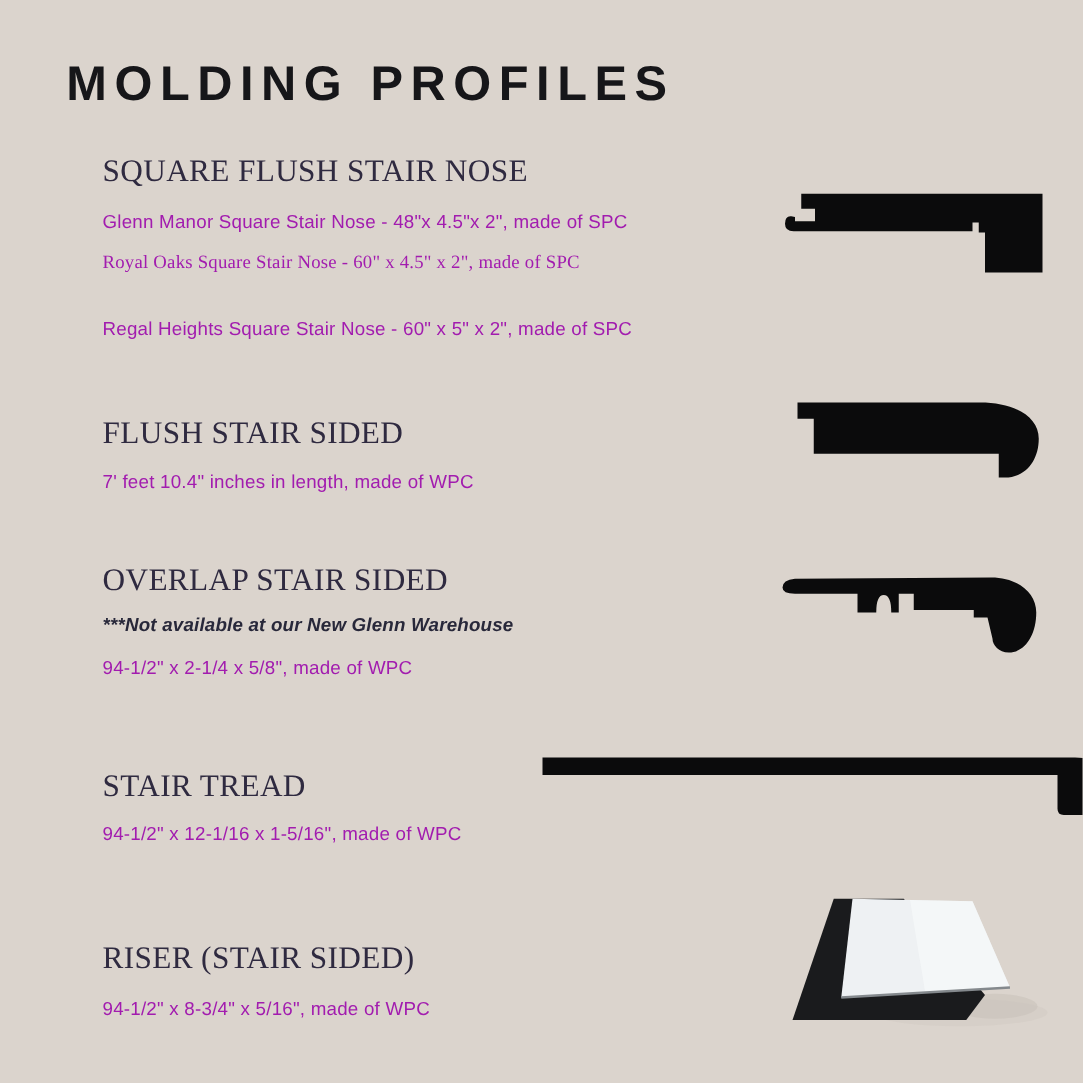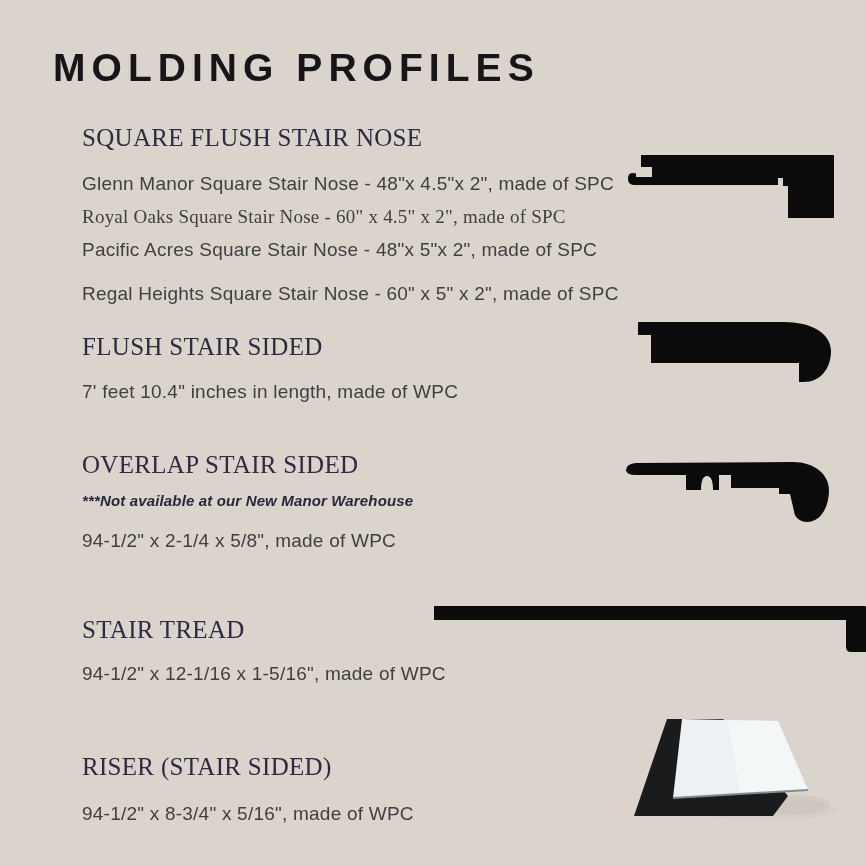--- a/index.html
+++ b/index.html
@@ -21,24 +21,24 @@
     font-size:25px;letter-spacing:0.012em;color:#2f2a40;
     white-space:nowrap;
   }
   #h-square{top:103px;}
   #h-flush{top:312px;}
   #h-overlap{top:430px;}
   #h-tread{top:595px;}
   #h-riser{top:732px;}
   .spec-line{
     left:46px;
-    font-size:19px;letter-spacing:0.012em;color:#404040;
+    font-size:15px;letter-spacing:0.012em;color:#a21caf;
     white-space:nowrap;
   }
-  #p-sq1{top:154px;} #p-sq2{top:187px;font-family:Liberation Serif, serif;} #p-sq3{top:220px;} #p-sq4{top:264px;text-align:right;}
+  #p-sq1{top:154px;} #p-sq2{top:187px;font-family:Liberation Serif, serif;} #p-sq3{top:220px;} #p-sq4{top:240px;text-align:right;}
   #p-flush{top:362px;}
   #note-overlap{
     left:46px;top:477px;
     font-size:15px;font-weight:700;font-style:italic;
     letter-spacing:0.01em;color:#28283a;white-space:nowrap;
   }
   #p-overlap{top:511px;}
   #p-tread{top:644px;}
   #p-riser{top:784px;}
   #profile-square{left:585px;top:148px;}
@@ -51,38 +51,37 @@
 </head>
 <body>
 
 <div id="page">
 
   <h1 id="page-title" class="abs">MOLDING PROFILES</h1>
 
   <h2 id="h-square" class="abs section-heading">SQUARE FLUSH STAIR NOSE</h2>
   <p id="p-sq1" class="abs spec-line">Glenn Manor Square Stair Nose - 48"x 4.5"x 2", made of SPC</p>
   <p id="p-sq2" class="abs spec-line">Royal Oaks Square Stair Nose - 60" x 4.5" x 2", made of SPC</p>
-  <p id="p-sq3" class="abs spec-line">Pacific Acres Square Stair Nose - 48"x 5"x 2", made of SPC</p>
   <p id="p-sq4" class="abs spec-line">Regal Heights Square Stair Nose - 60" x 5" x 2", made of SPC</p>
 
   <svg id="profile-square" class="abs" width="220" height="80" viewBox="0 0 220 80">
     <path fill="#0b0b0c" d="M20,7 H213 V70 H167 V38 H162 V30 H157 V37 H33 L15,37
          Q7,37.5 7,31 Q7,24.5 12,25 L15,25.5 V29 H31 V19 H20 Z"></path>
   </svg>
 
   <h2 id="h-flush" class="abs section-heading">FLUSH STAIR SIDED</h2>
   <p id="p-flush" class="abs spec-line">7' feet 10.4" inches in length, made of WPC</p>
 
   <svg id="profile-flush" class="abs" width="200" height="68" viewBox="0 0 200 68">
     <path fill="#0b0b0c" d="M4,4 H150 C177,4 197,15 197,33 C197,51 186,64 170,64
          L165,64 V45 H17 V17 H4 Z"></path>
   </svg>
 
   <h2 id="h-overlap" class="abs section-heading">OVERLAP STAIR SIDED</h2>
-  <p id="note-overlap" class="abs">***Not available at our New Manor Warehouse</p>
+  <p id="note-overlap" class="abs">***Not available at our New Glenn Warehouse</p>
   <p id="p-overlap" class="abs spec-line">94-1/2" x 2-1/4 x 5/8", made of WPC</p>
 
   <svg id="profile-overlap" class="abs" width="210" height="70" viewBox="0 0 210 70">
     <path fill="#0b0b0c" d="M12,5 L169,4 C190,4 205,16 205,32 C205,50 196,64 183,64
          C175,64 170,58 170,53 L166,36 H155 V30 H107 V17 H95 V32 H89
          Q89,18 83,18 Q77,18 77,32 H62 V17 H12 Q2,17 2,12 Q2,6 12,5 Z"></path>
   </svg>
 
   <h2 id="h-tread" class="abs section-heading">STAIR TREAD</h2>
   <p id="p-tread" class="abs spec-line">94-1/2" x 12-1/16 x 1-5/16", made of WPC</p>

